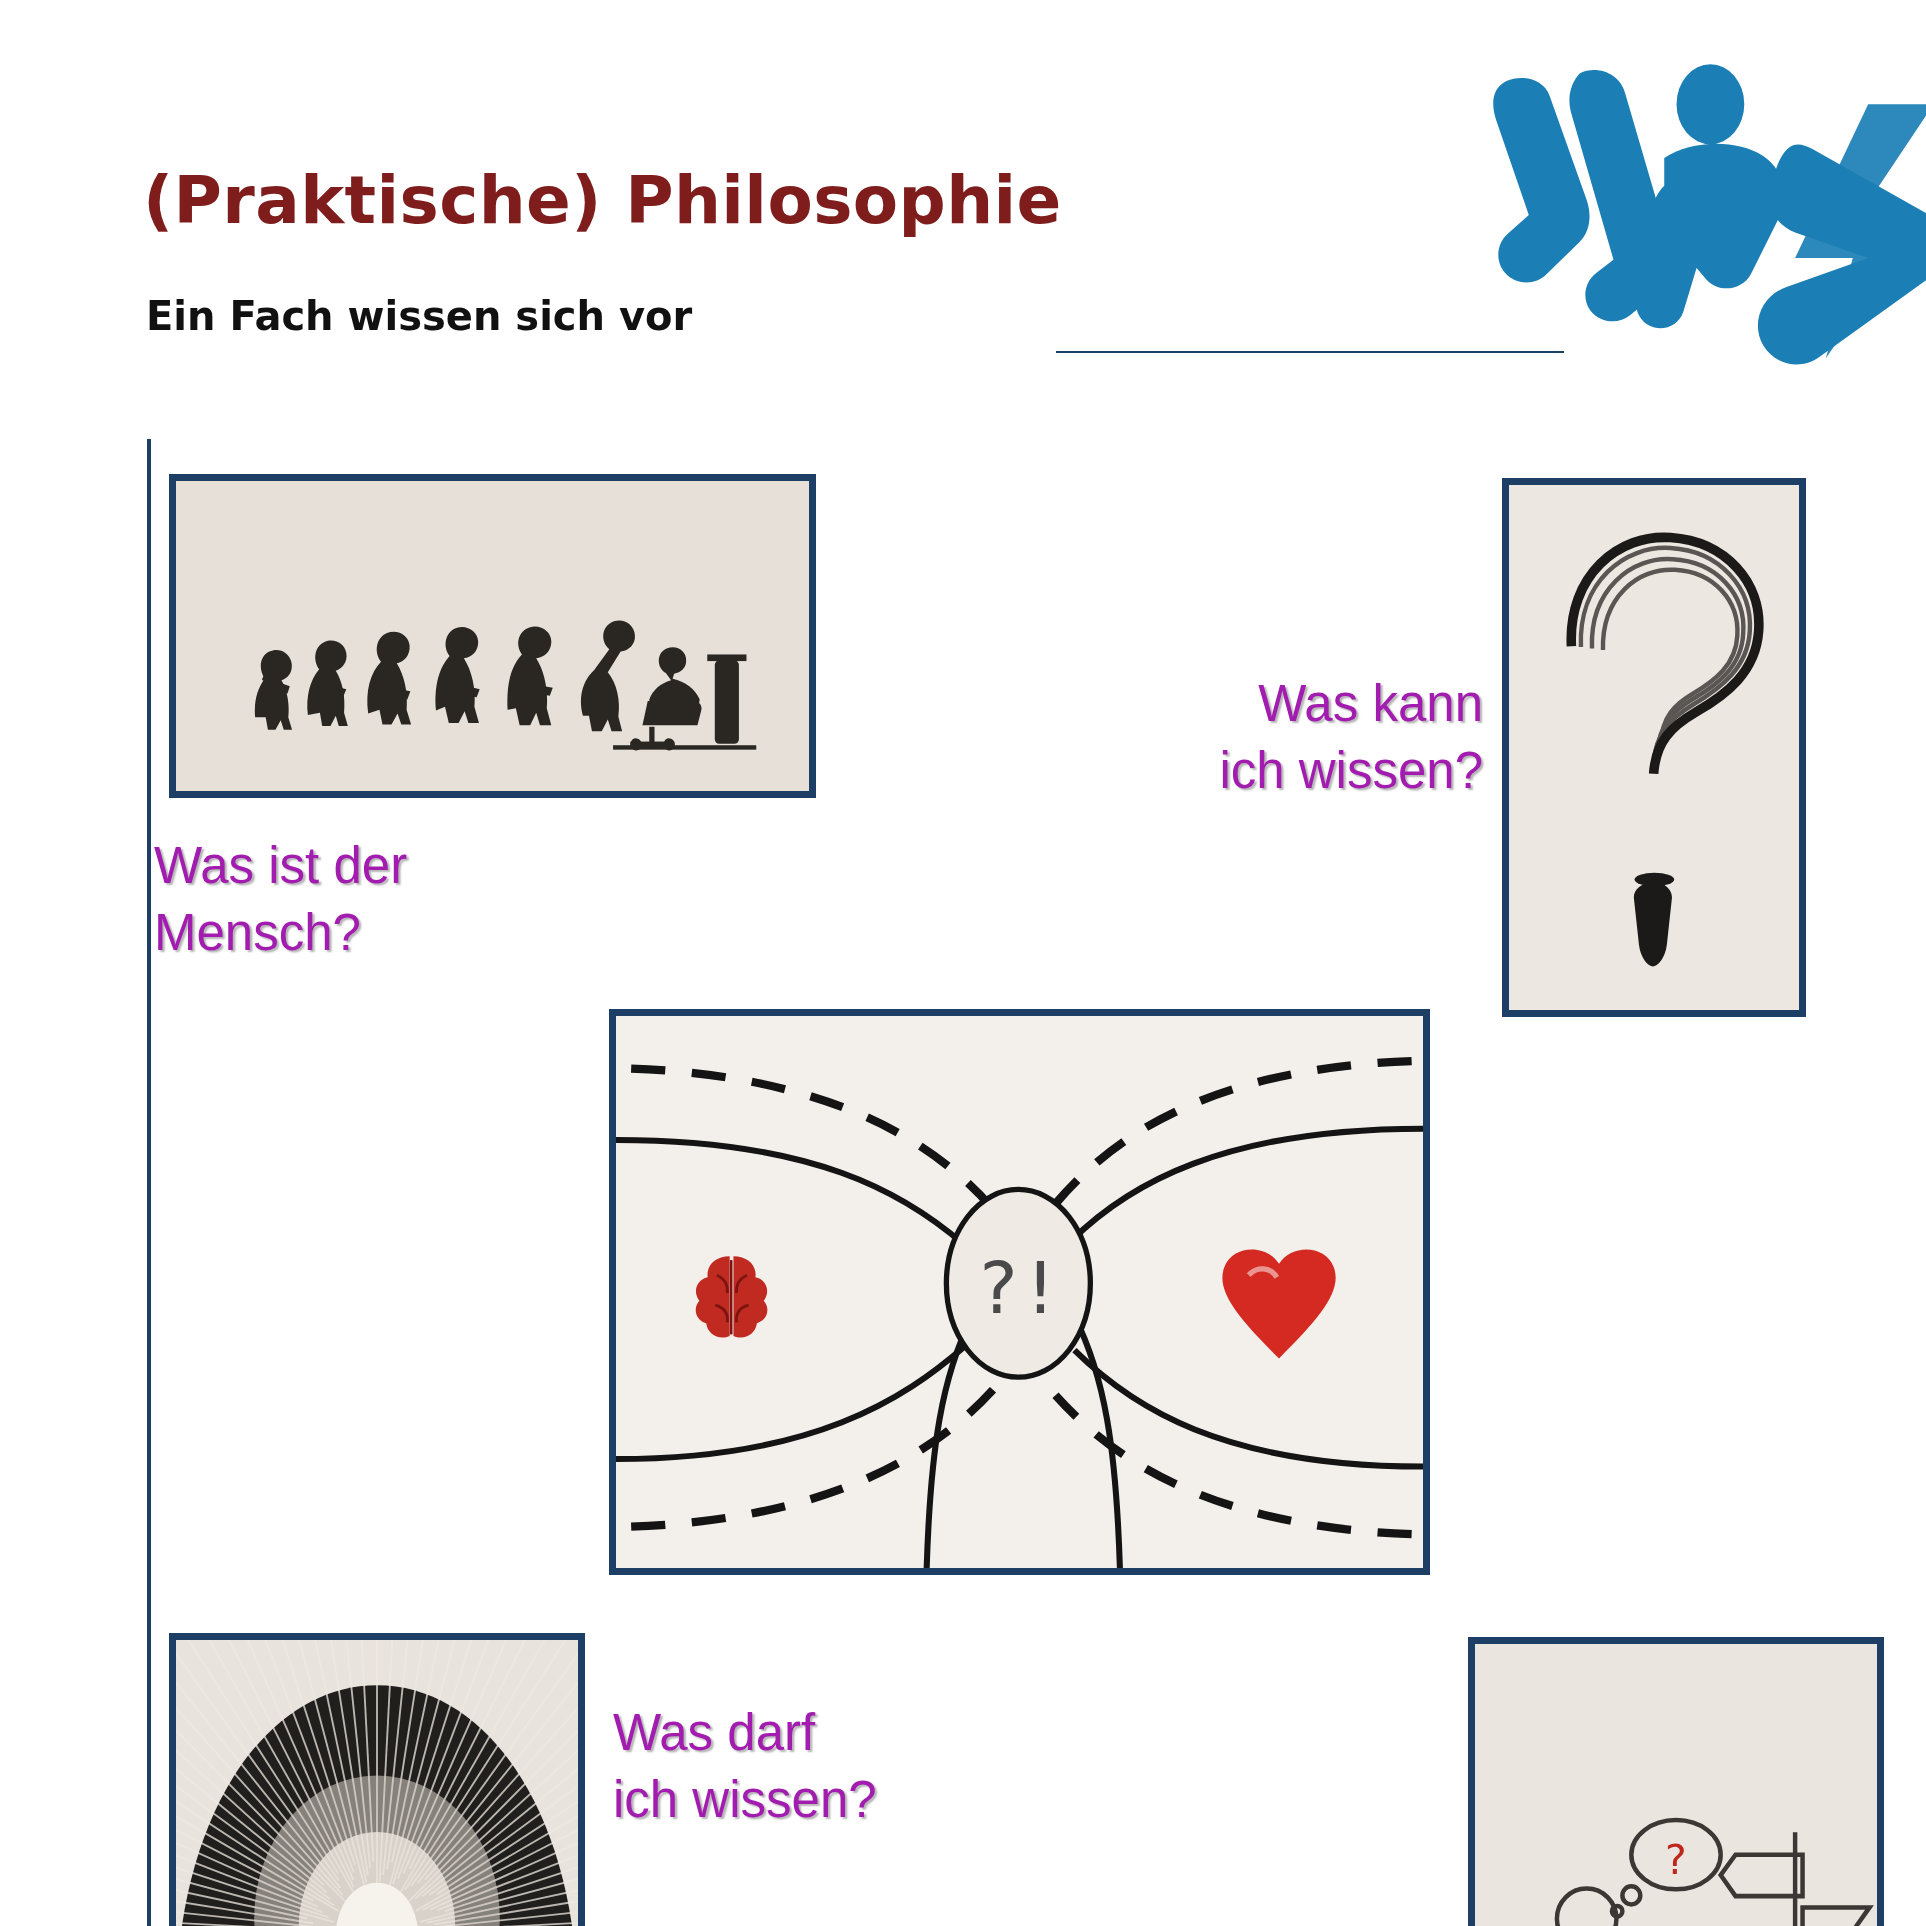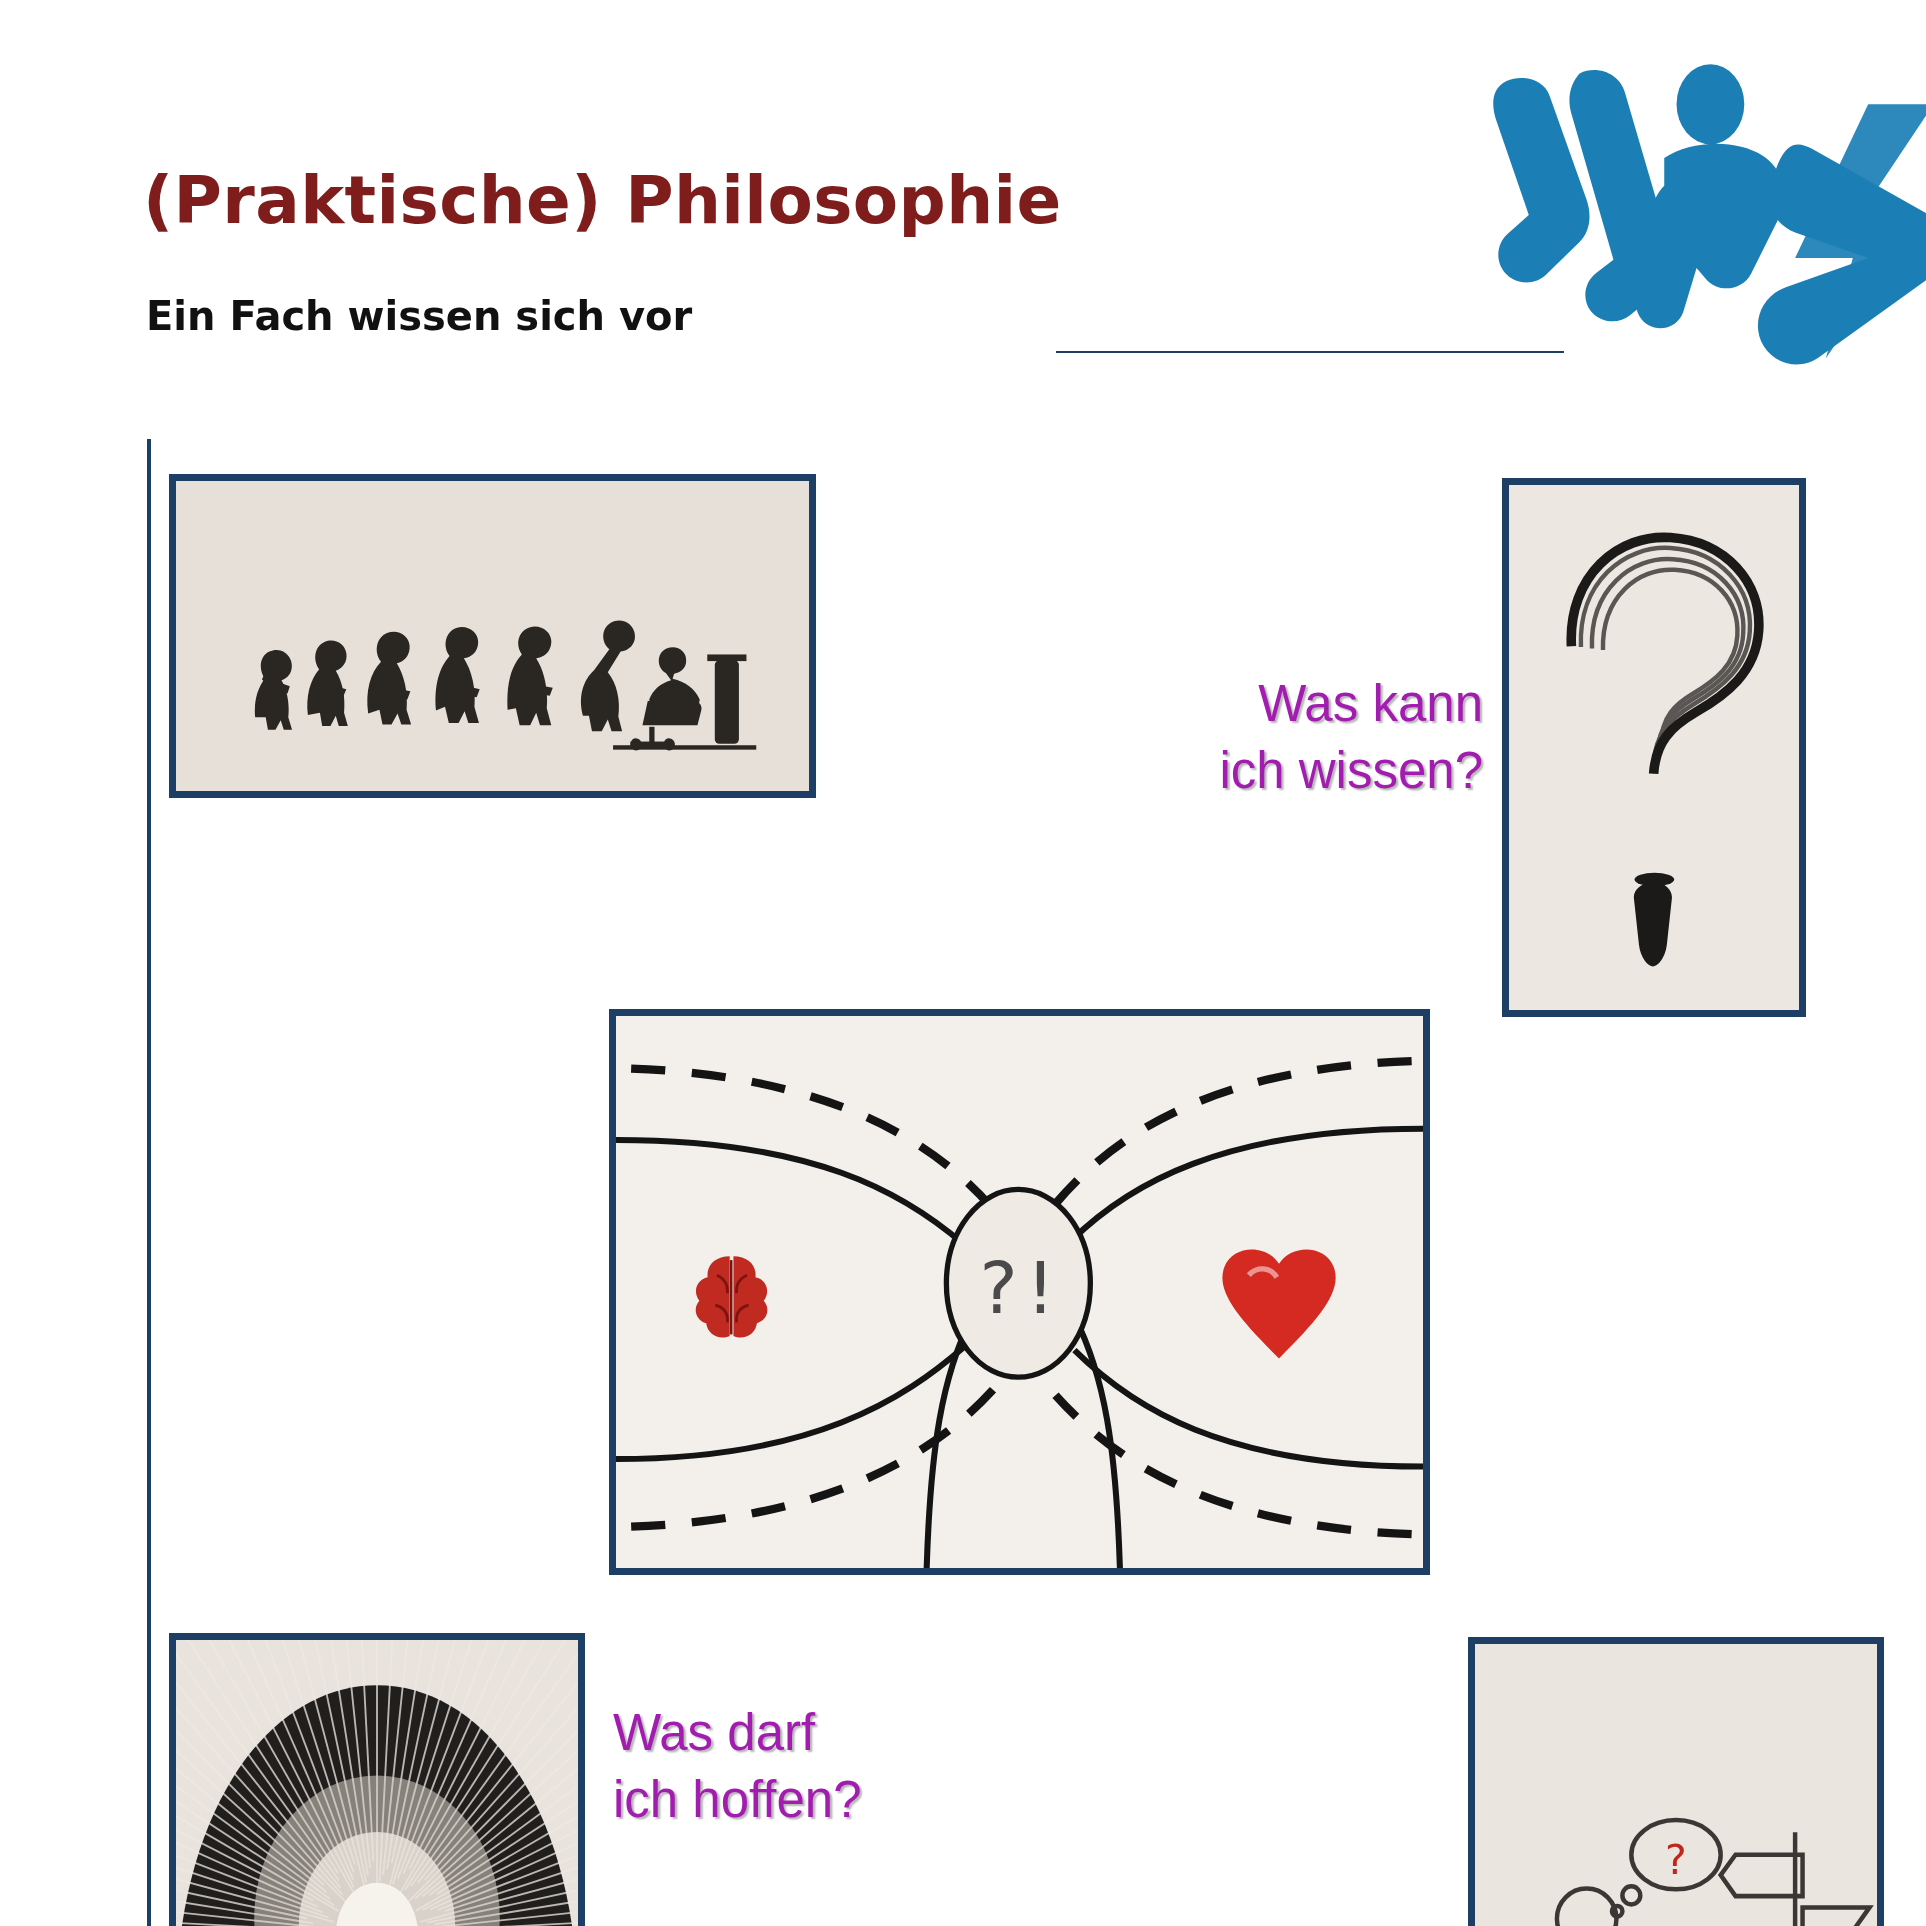--- a/index.html
+++ b/index.html
@@ -148,20 +148,22 @@
           <path d="M1212 700 c-8 8 -8 22 2 28 c10 6 22 -2 22 -14 c0 -12 -14 -22 -24 -14z"></path>
           <path d="M1300 700 c-8 8 -8 22 2 28 c10 6 22 -2 22 -14 c0 -12 -14 -22 -24 -14z"></path>
           <rect x="1410" y="470" width="104" height="18"></rect>
           <rect x="1430" y="486" width="64" height="226" rx="12"></rect>
           <rect x="1160" y="716" width="380" height="12"></rect>
         </g>
       </svg>
     </div>
   </div>
 
+  <div class="caption" style="left:154px; top:832px;">Was ist der
+Mensch?</div>
 
   <div class="card" style="left:1502px; top:478px; width:304px; height:539px;">
     <div class="art">
       <svg width="100%" height="100%" viewBox="0 0 790 1400" preserveAspectRatio="none" xmlns="http://www.w3.org/2000/svg" aria-hidden="true">
         <rect width="790" height="1400" fill="#ece7e1"></rect>
         <g fill="none" stroke="#1c1a18" stroke-width="26">
           <path d="M170 430 c-10 -190 130 -300 270 -290 c150 10 250 120 240 250 c-8 110 -90 170 -170 215 c-70 40 -110 80 -116 165"></path>
         </g>
         <g fill="none" stroke="#1c1a18" stroke-width="12" opacity="0.7">
           <path d="M196 432 c-8 -174 120 -272 244 -264 c134 8 224 106 216 222 c-6 98 -80 152 -152 194 c-64 38 -104 76 -110 158"></path>
@@ -355,21 +357,21 @@
 
           <path d="M400 980 c-14 -24 -6 -52 18 -60 c-10 -14 -6 -34 12 -40 c20 -8 40 6 40 26 c0 14 -8 24 -20 28 c30 14 46 44 46 80 l-6 200 14 130 -30 0 -14 -120 -16 120 -32 0 12 -132 z" fill="#171615"></path>
           <path d="M620 990 c-12 -24 -4 -52 20 -60 c-10 -14 -6 -34 12 -40 c20 -8 40 6 40 26 c0 14 -8 24 -20 28 c30 14 46 44 46 80 l-6 196 14 126 -30 0 -14 -116 -16 116 -32 0 12 -128 z" fill="#171615"></path>
           <path d="M330 1500 C480 1470 620 1470 760 1500" stroke="#0f0e0d" stroke-width="18" fill="none"></path>
         </g>
       </svg>
     </div>
   </div>
 
   <div class="caption" style="left:613px; top:1699px;">Was darf
-ich hoffen?</div>
+ich wissen?</div>
 
   <div class="card" style="left:1468px; top:1637px; width:416px; height:586px;">
     <div class="art">
       <svg width="100%" height="100%" viewBox="0 0 1080 1520" preserveAspectRatio="none" xmlns="http://www.w3.org/2000/svg" aria-hidden="true">
         <rect width="1080" height="1520" fill="#eae5df"></rect>
         <g fill="none" stroke="#3a3734" stroke-width="12">
 
           <path d="M60 1280 C300 1180 820 1180 1020 1300 C820 1420 280 1420 60 1280 Z" fill="#e0dbd4" stroke="#5a5650" stroke-width="8"></path>
 
           <circle cx="300" cy="730" r="80"></circle>

